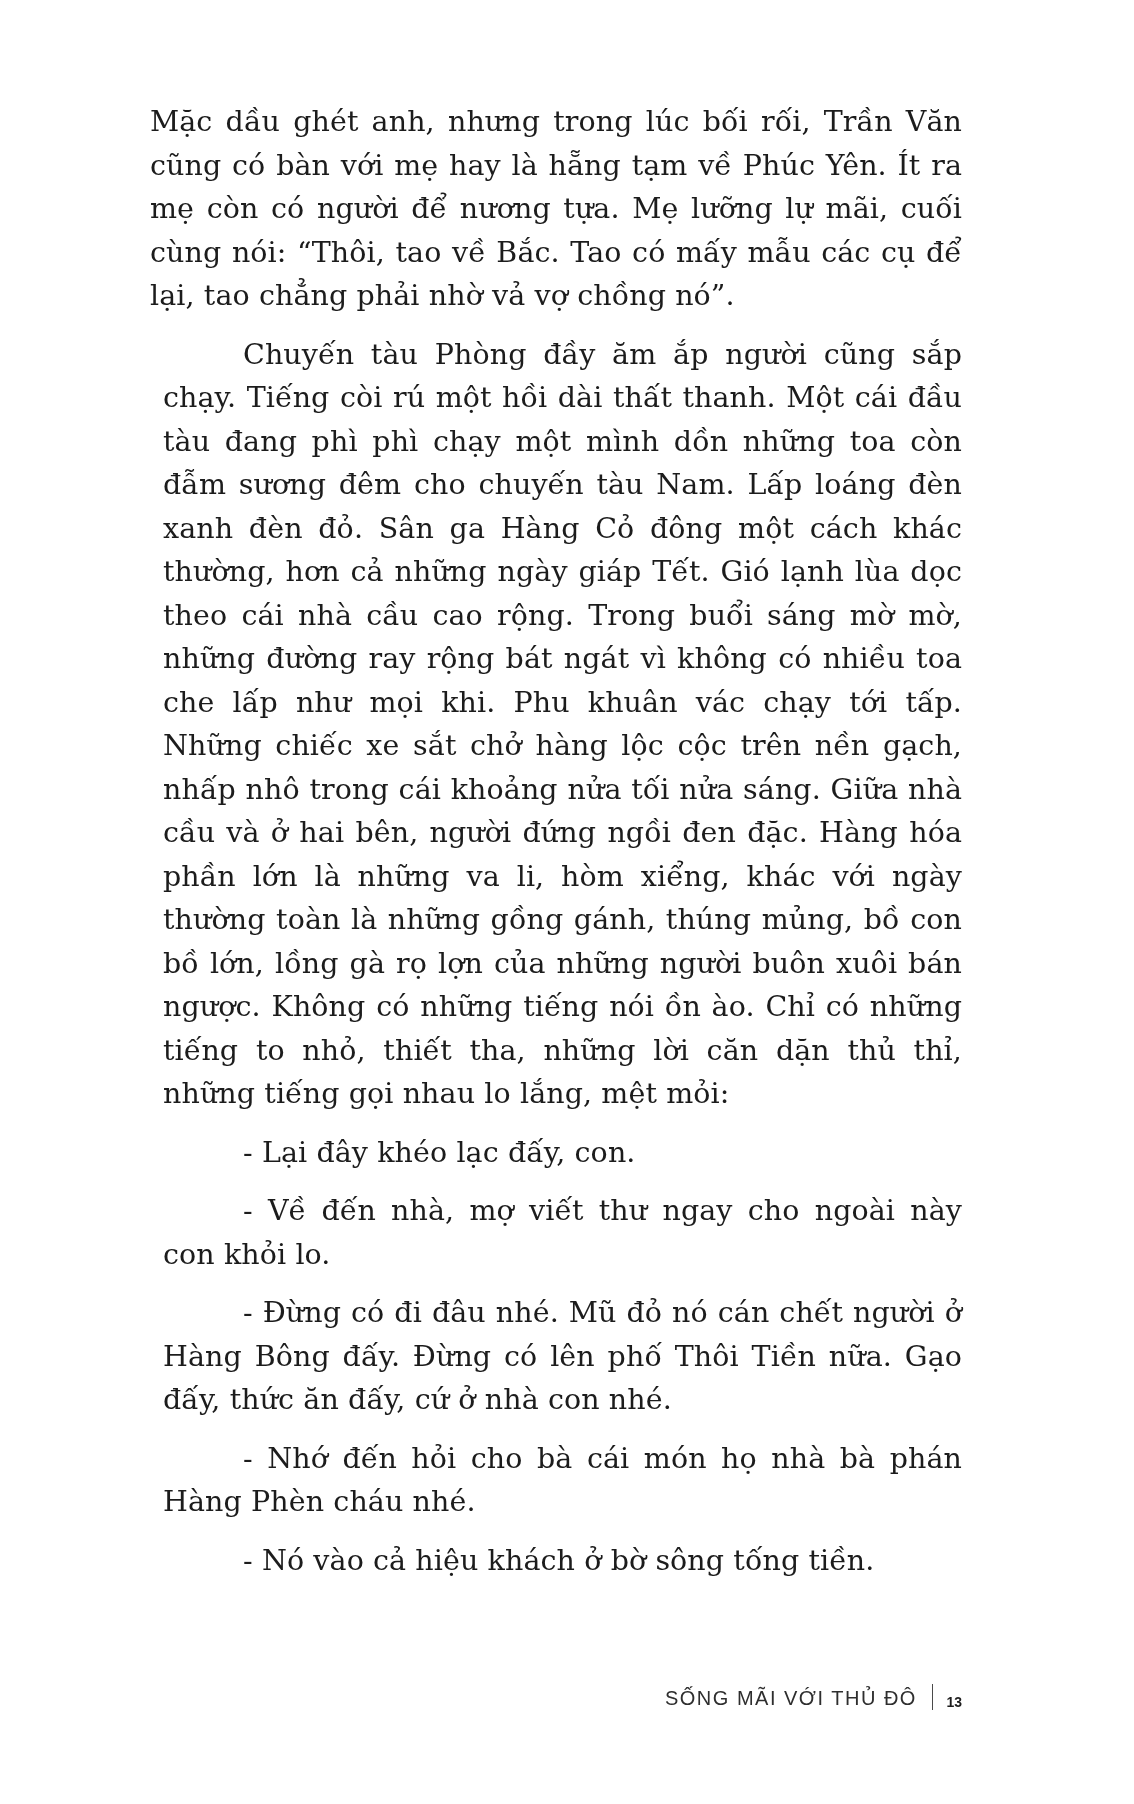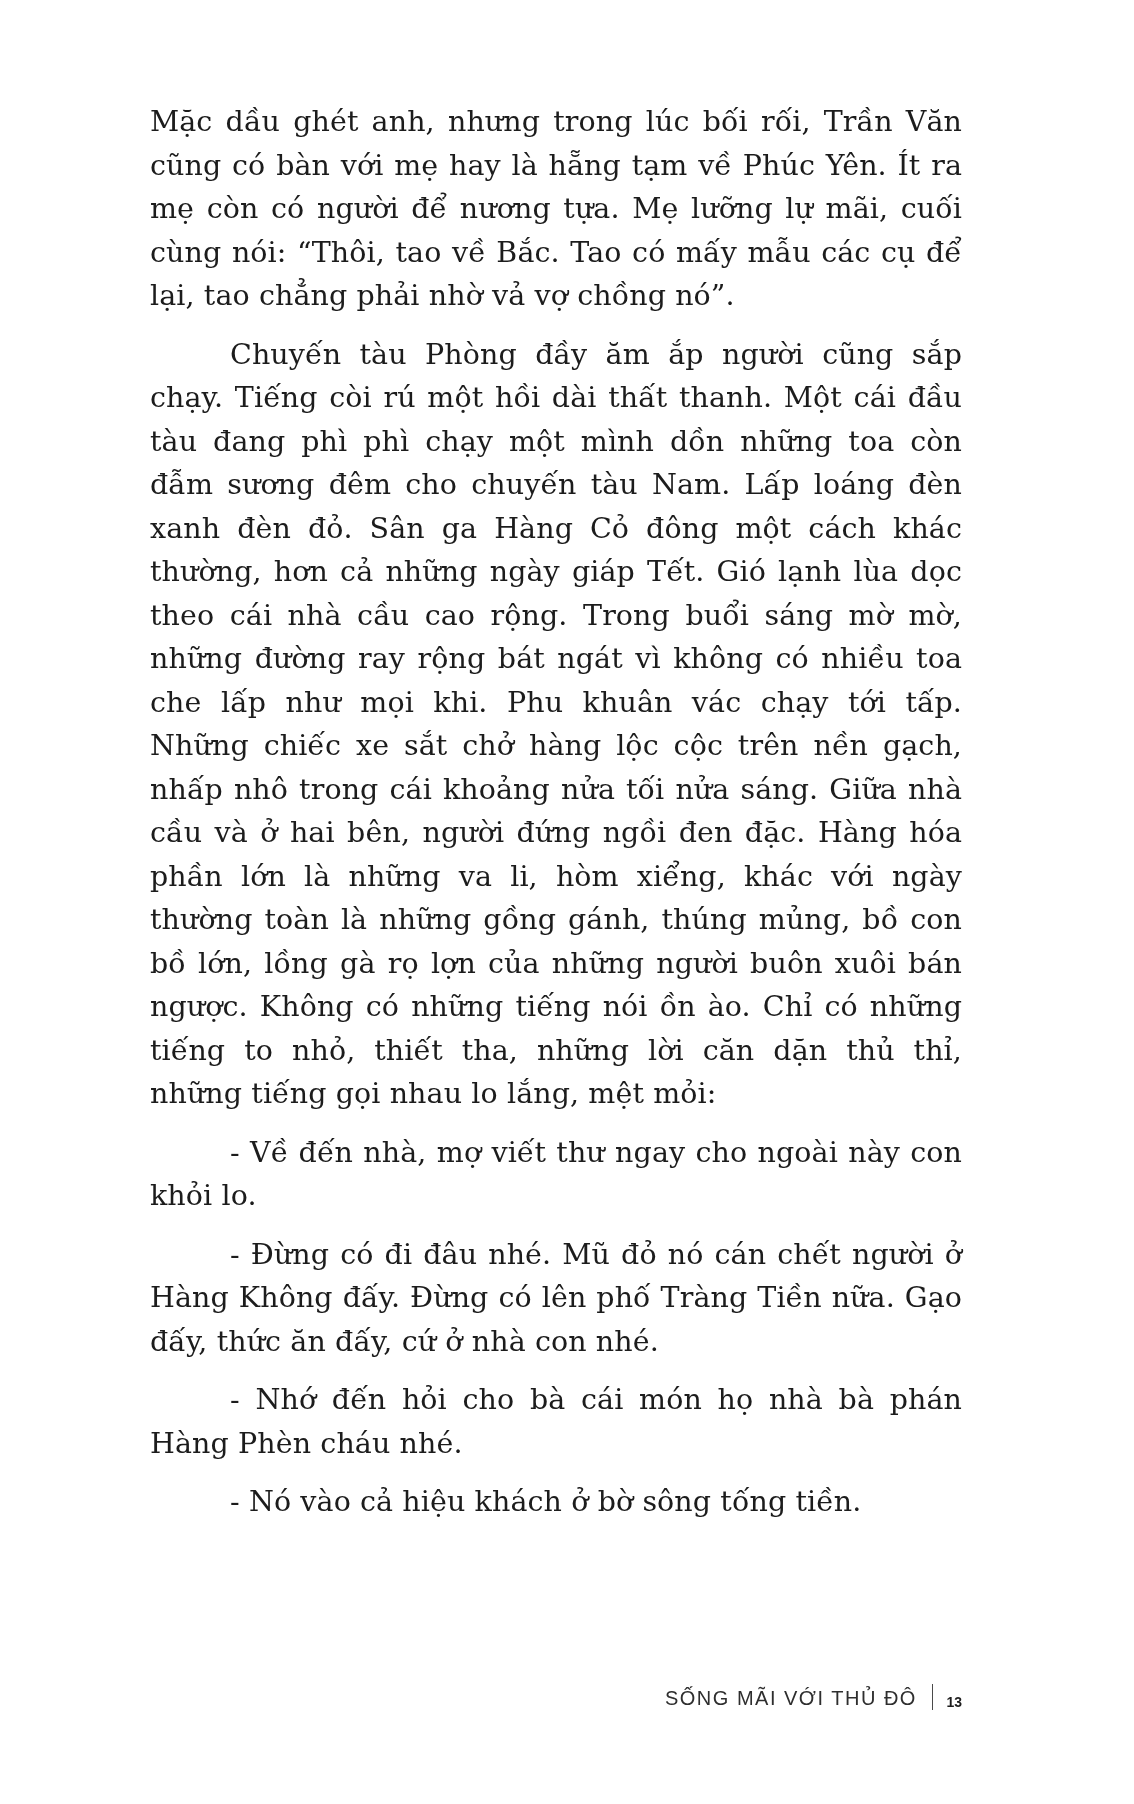--- a/index.html
+++ b/index.html
@@ -25,20 +25,21 @@
   .content p {
     margin: 0 0 15px 0;
     font-size: 28.5px;
     line-height: 43.5px;
     text-align: justify;
     text-justify: inter-word;
     letter-spacing: 0.1px;
   }
   .content p.indent {
     text-indent: 80px;
+    margin-left: 13px;
   }
   .footer {
     position: absolute;
     top: 1684px;
     right: 172px;
     display: flex;
     align-items: flex-end;
     font-family: "Liberation Sans", "DejaVu Sans", sans-serif;
   }
   .footer-title {
@@ -60,22 +61,23 @@
   }
 </style>
 </head>
 <body>
 
 <div class="page">
 
   <div class="content">
     <p>Mặc dầu ghét anh, nhưng trong lúc bối rối, Trần Văn cũng có bàn với mẹ hay là hẵng tạm về Phúc Yên. Ít ra mẹ còn có người để nương tựa. Mẹ lưỡng lự mãi, cuối cùng nói: “Thôi, tao về Bắc. Tao có mấy mẫu các cụ để lại, tao chẳng phải nhờ vả vợ chồng nó”.</p>
     <p class="indent">Chuyến tàu Phòng đầy ăm ắp người cũng sắp chạy. Tiếng còi rú một hồi dài thất thanh. Một cái đầu tàu đang phì phì chạy một mình dồn những toa còn đẫm sương đêm cho chuyến tàu Nam. Lấp loáng đèn xanh đèn đỏ. Sân ga Hàng Cỏ đông một cách khác thường, hơn cả những ngày giáp Tết. Gió lạnh lùa dọc theo cái nhà cầu cao rộng. Trong buổi sáng mờ mờ, những đường ray rộng bát ngát vì không có nhiều toa che lấp như mọi khi. Phu khuân vác chạy tới tấp. Những chiếc xe sắt chở hàng lộc cộc trên nền gạch, nhấp nhô trong cái khoảng nửa tối nửa sáng. Giữa nhà cầu và ở hai bên, người đứng ngồi đen đặc. Hàng hóa phần lớn là những va li, hòm xiểng, khác với ngày thường toàn là những gồng gánh, thúng mủng, bồ con bồ lớn, lồng gà rọ lợn của những người buôn xuôi bán ngược. Không có những tiếng nói ồn ào. Chỉ có những tiếng to nhỏ, thiết tha, những lời căn dặn thủ thỉ, những tiếng gọi nhau lo lắng, mệt mỏi:</p>
+    <p class="indent">- Lại đây khéo lạc đấy, con.</p>
     <p class="indent">- Về đến nhà, mợ viết thư ngay cho ngoài này con khỏi lo.</p>
-    <p class="indent">- Đừng có đi đâu nhé. Mũ đỏ nó cán chết người ở Hàng Không đấy. Đừng có lên phố Tràng Tiền nữa. Gạo đấy, thức ăn đấy, cứ ở nhà con nhé.</p>
+    <p class="indent">- Đừng có đi đâu nhé. Mũ đỏ nó cán chết người ở Hàng Bông đấy. Đừng có lên phố Thôi Tiền nữa. Gạo đấy, thức ăn đấy, cứ ở nhà con nhé.</p>
     <p class="indent">- Nhớ đến hỏi cho bà cái món họ nhà bà phán Hàng Phèn cháu nhé.</p>
     <p class="indent">- Nó vào cả hiệu khách ở bờ sông tống tiền.</p>
   </div>
 
   <div class="footer">
     <span class="footer-title">SỐNG MÃI VỚI THỦ ĐÔ</span>
     <span class="footer-divider"></span>
     <span class="footer-page">13</span>
   </div>
 

